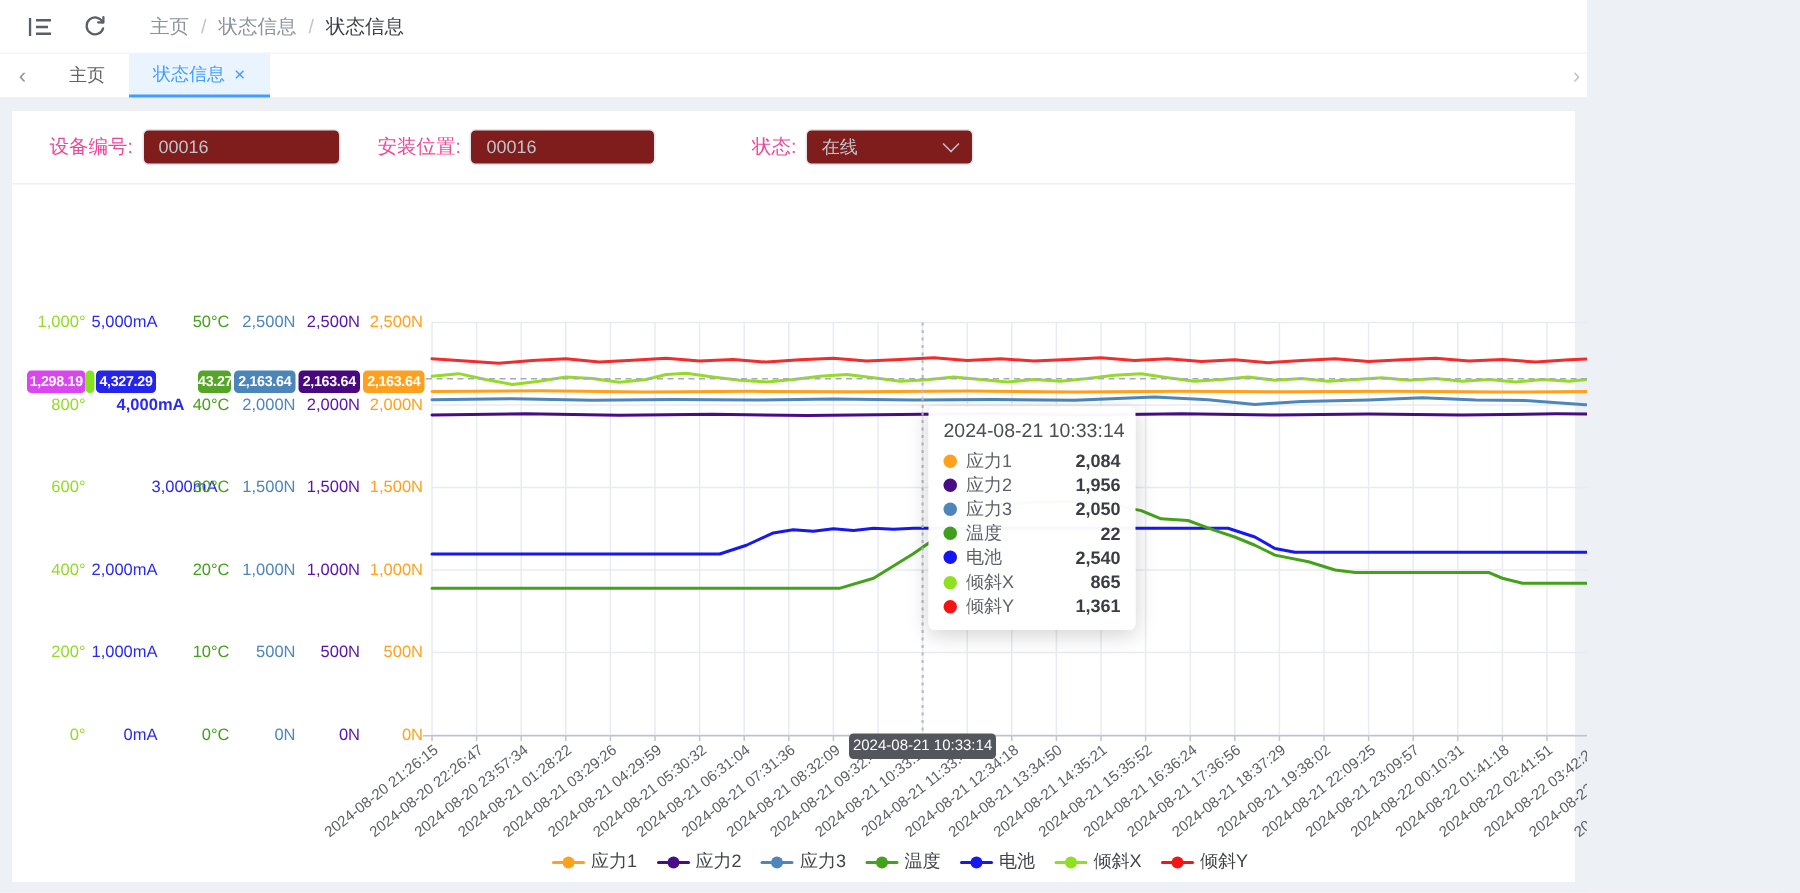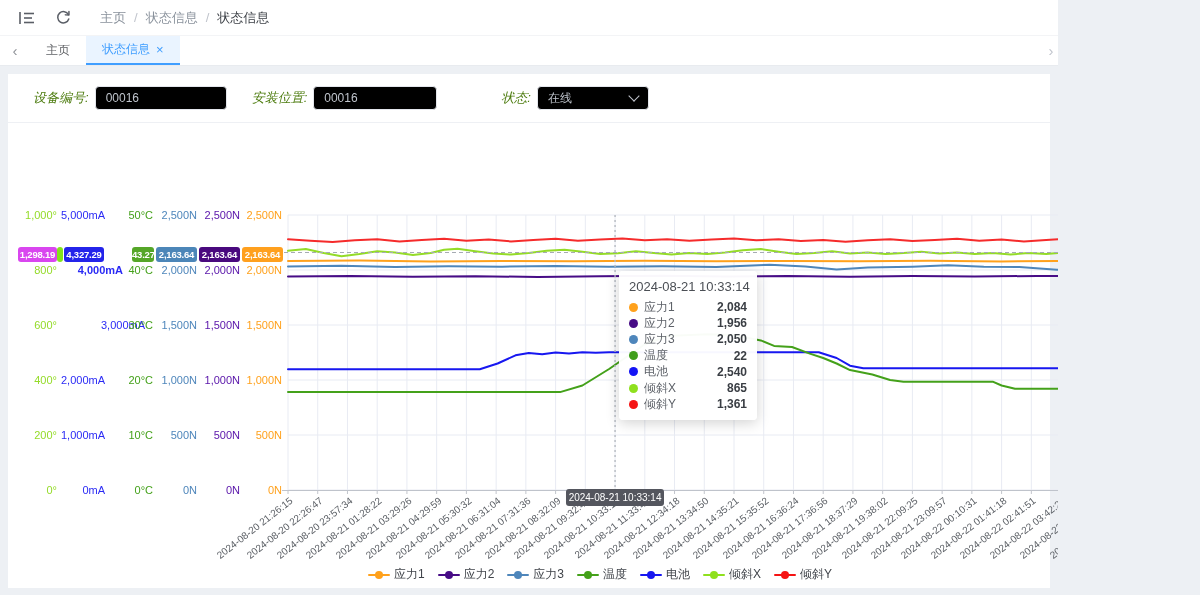--- a/index.html
+++ b/index.html
@@ -21,22 +21,22 @@
   .tchev.right{margin-left:auto;width:14px;color:#C0C4CC;}
   .tab{padding:0 16px;display:flex;align-items:center;font-size:12px;color:#606266;cursor:pointer;gap:6px;}
   .tab.active{color:#409EFF;background:#EAF4FF;border-bottom:2px solid #409EFF;box-sizing:border-box;}
   .tclose{font-size:13px;color:#409EFF;line-height:1;}
   
   .card{position:absolute;left:8px;right:8px;top:74px;bottom:7px;background:#fff;}
   .filters{height:49px;border-bottom:1px solid #EEF0F4;display:flex;align-items:center;padding-left:25px;box-sizing:border-box;}
   .f{display:flex;align-items:center;}
   .f+.f{margin-left:25px;}
   .f.last{margin-left:64px;}
-  .f label{font-size:13px;color:#4d7c0f;margin-right:6px;font-style:italic;}
-  .inp,.sel{height:24px;background:#000000;border:1px solid #E3E6EC;border-radius:4px;color:#BFC4CC;font-size:12px;display:flex;align-items:center;padding:4px 10px;box-sizing:border-box;cursor:not-allowed;}
+  .f label{font-size:13px;color:#ec4899;margin-right:6px;}
+  .inp,.sel{height:24px;background:#7f1d1d;border:1px solid #E3E6EC;border-radius:4px;color:#BFC4CC;font-size:12px;display:flex;align-items:center;padding:4px 10px;box-sizing:border-box;cursor:not-allowed;}
   .inp.w1{width:132px;} .inp.w2{width:124px;} .sel{width:112px;}
   .chev{width:7px;height:7px;border-right:1.4px solid #C0C4CC;border-bottom:1.4px solid #C0C4CC;transform:rotate(45deg);margin-left:auto;margin-top:-4px;}
   
   .chart{position:absolute;left:0;top:56px;width:1184px;height:458px;}
   .ylab{position:absolute;width:70px;text-align:right;font-size:11px;line-height:12px;}
   .abadge{position:absolute;top:117px;height:15px;border-radius:3px;color:#fff;font-size:9.5px;font-weight:bold;line-height:15px;text-align:center;white-space:nowrap;overflow:hidden;letter-spacing:-0.2px;z-index:2;}
   .xlab{position:absolute;top:365px;transform:rotate(-38deg);transform-origin:100% 0;font-size:10px;color:#5C6066;white-space:nowrap;z-index:1;}
   .xplabel{position:absolute;top:359px;width:98px;height:17px;background:#54565E;border-radius:3px;color:#fff;font-size:10px;line-height:17px;text-align:center;z-index:3;}
   .tooltip{position:absolute;left:611px;top:141px;width:118px;background:rgba(255,255,255,0.97);border-radius:4px;box-shadow:0 3px 14px rgba(0,0,0,0.18);padding:8px 10px;z-index:5;}
   .ttitle{font-size:13px;color:#4B4F55;margin-bottom:5px;white-space:nowrap;}

